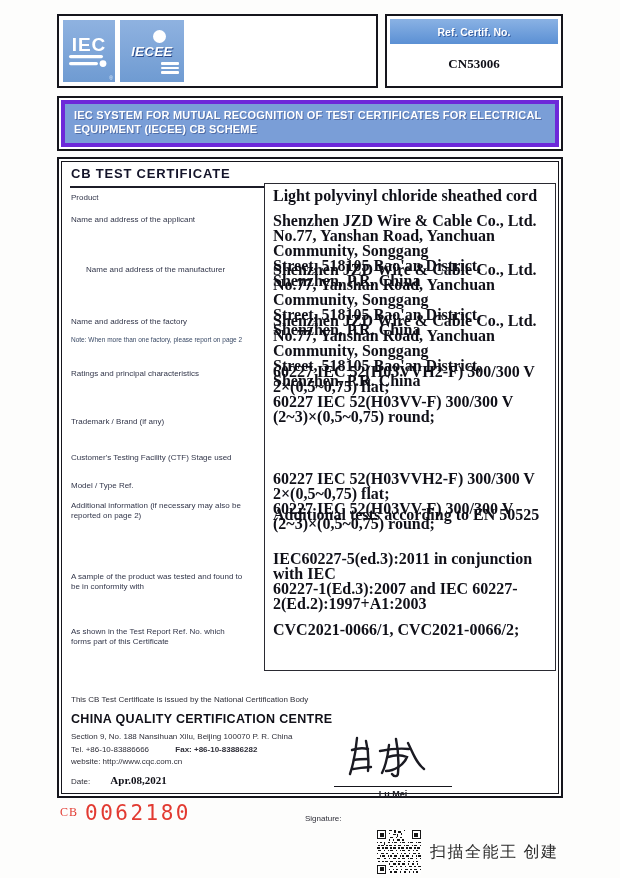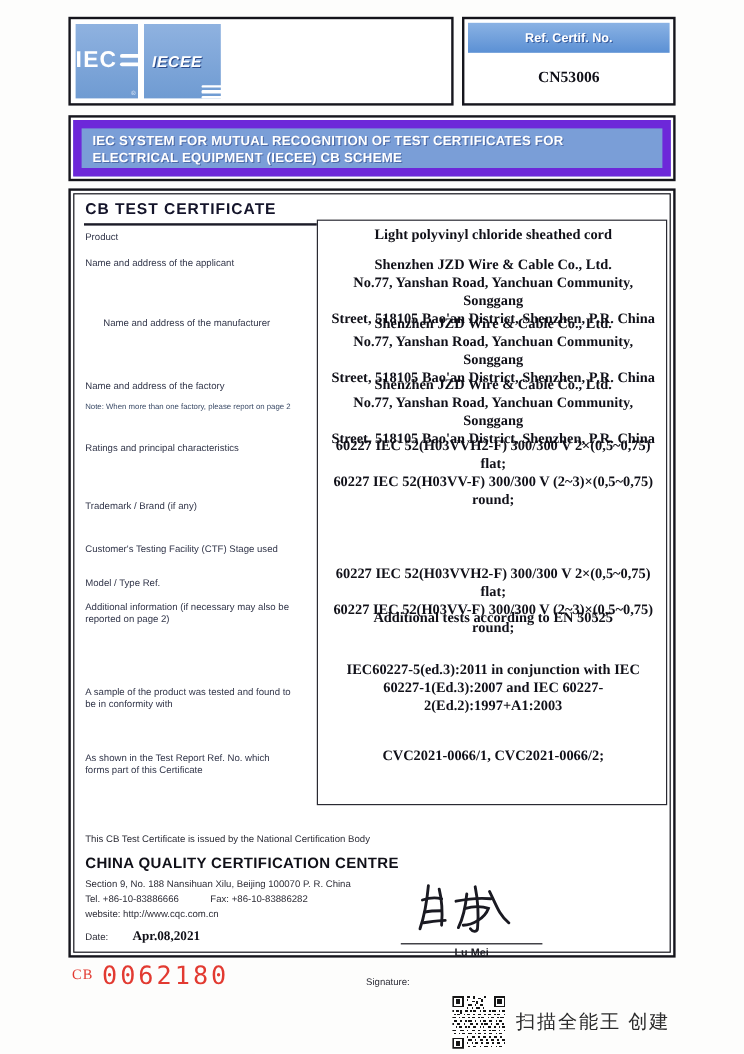--- a/index.html
+++ b/index.html
@@ -3,21 +3,21 @@
 <meta charset="utf-8">
 <style>
   * { margin:0; padding:0; box-sizing:border-box; }
   body { background:#ffffff; font-family:"Liberation Sans", sans-serif; }
   .page { position:relative; width:620px; height:878px; background:#fdfdfc; overflow:hidden; }
 
   
   .logobox { position:absolute; left:57px; top:14px; width:321px; height:74px;
              border:2px solid #15151c; background:#fff; padding:4px; display:flex; gap:5px; }
   .tile { height:100%; background:linear-gradient(#8fb2e0,#6f9bd2); position:relative;
-          display:flex; flex-direction:row; align-items:center; justify-content:center; }
+          display:flex; flex-direction:column; align-items:center; justify-content:center; }
   .tile-iec { width:52px; }
   .tile-iecee { width:64px; }
   .iec-word { color:#fff; font-weight:bold; font-size:19px; letter-spacing:1px; line-height:20px; }
   .iec-reg { position:absolute; right:2px; bottom:1px; color:#e8f0fb; font-size:5px; }
   .iecee-sun { width:13px; height:13px; border-radius:50%; background:#fff; margin:2px 0 1px 14px; }
   .iecee-word { color:#fff; font-weight:bold; font-style:italic; font-size:13px;
                 text-shadow:1px 1px 0 #2a4a8a; letter-spacing:0.5px; }
   .iecee-bars { align-self:flex-end; margin:3px 5px 0 0; display:flex; flex-direction:column; gap:2px; }
   .iecee-bars i { display:block; width:18px; height:2.5px; background:#fff; border-radius:1px; }
 
@@ -25,21 +25,21 @@
             border:2px solid #15151c; background:#fff; padding:3px; }
   .refbox-head { height:25px; background:linear-gradient(#8ab2e4,#5b90d4);
                  display:flex; align-items:center; justify-content:center;
                  color:#fff; font-weight:bold; font-size:10.5px; text-shadow:1px 1px 0 #3a5fa0; }
   .refbox-val { height:calc(100% - 25px); display:flex; align-items:center; justify-content:center;
                 font-family:"Liberation Serif", serif; font-weight:bold; font-size:13px; color:#101018; }
 
   
   .banner { position:absolute; left:57px; top:96px; width:506px; height:55px;
             border:2px solid #15151c; background:#fff; padding:2px; }
-  .banner-inner { height:100%; background:#7a9ed7; border:7px solid #6d28d9;
+  .banner-inner { height:100%; background:#7a9ed7; border:4px solid #6d28d9;
                   color:#fff; font-weight:bold; font-size:11px; line-height:13.5px;
                   padding:5px 9px; letter-spacing:0.2px;
                   text-shadow:1px 1px 0 rgba(45,70,130,0.55); }
 
   
   .frame-outer { position:absolute; left:57px; top:157px; width:506px; height:641px;
                  border:2px solid #15151c; background:#fff; padding:2px; }
   .frame-inner { position:relative; width:100%; height:100%; border:1px solid #15151c; }
 
   .cert-title { position:absolute; left:9px; top:4px; font-weight:bold; font-size:13px;
@@ -49,30 +49,30 @@
   .lbl { position:absolute; left:9px; width:186px; font-size:8px; color:#32364a; line-height:9.5px; }
   .lbl-note { position:absolute; left:9px; width:200px; font-size:6.5px; color:#3a4a66; }
   .lf0 { top:31px; } .lf1 { top:53px; } .lf2 { top:103px;padding-left:15px; } .lf3 { top:155px; }
   .lf3n { top:174px; } .lf4 { top:207px; } .lf5 { top:255px; } .lf6 { top:291px; }
   .lf7 { top:319px; } .lf8 { top:339px; width:175px; } .lf9 { top:410px; width:175px; }
   .lf10 { top:465px; width:175px; }
 
   .valuebox { position:absolute; left:202px; top:21px; width:292px; height:488px;
               border:1.5px solid #2a2a32; background:#fff; }
   .val { position:absolute; left:8px; width:276px; font-family:"Liberation Serif", serif;
-         font-weight:bold; font-size:12px; line-height:15px; color:#101018; white-space:pre-line;text-align:center; }
+         font-weight:bold; font-size:16px; line-height:15px; color:#101018; white-space:pre-line; }
   .v0 { top:4px; } .v1 { top:29px; } .v2 { top:78px; } .v3 { top:129px; } .v4 { top:180px; }
   .v7 { top:287px; } .v8 { top:323px; } .v9 { top:367px; } .v10 { top:438px; }
 
   
   .issued { position:absolute; left:9px; top:533px; font-size:8px; color:#2e2e38; }
   .orgname { position:absolute; left:9px; top:550px; font-size:12.5px; font-weight:bold; color:#101018; letter-spacing:0.3px; }
   .orgaddr { position:absolute; left:9px; top:570px; font-size:8px; color:#2e2e38; }
   .telfax  { position:absolute; left:9px; top:583px; font-size:8px; color:#2e2e38; }
-  .telfax span + span { margin-left:24px; }
+  .telfax span + span { margin-left:24px;font-weight:bold; }
   .website { position:absolute; left:9px; top:595px; font-size:8px; color:#2e2e38; }
   .daterow { position:absolute; left:9px; top:612px; font-size:8px; color:#2e2e38; }
   .dateval { margin-left:18px; font-family:"Liberation Serif", serif; font-weight:bold;
              font-size:11px; color:#101018; }
   .sig-label { position:absolute; left:243px; top:652px; font-size:8px; color:#2e2e38; }
   .sig-script { position:absolute; left:281px; top:570px; }
   .sig-line { position:absolute; left:272px; top:624px; width:118px; border-top:1.6px solid #15151c; }
   .sig-name { position:absolute; left:272px; top:627px; width:118px; text-align:center;
               font-size:9px; font-weight:bold; color:#202028; }
   .cqc-logo { position:absolute; left:394px; top:546px; }

